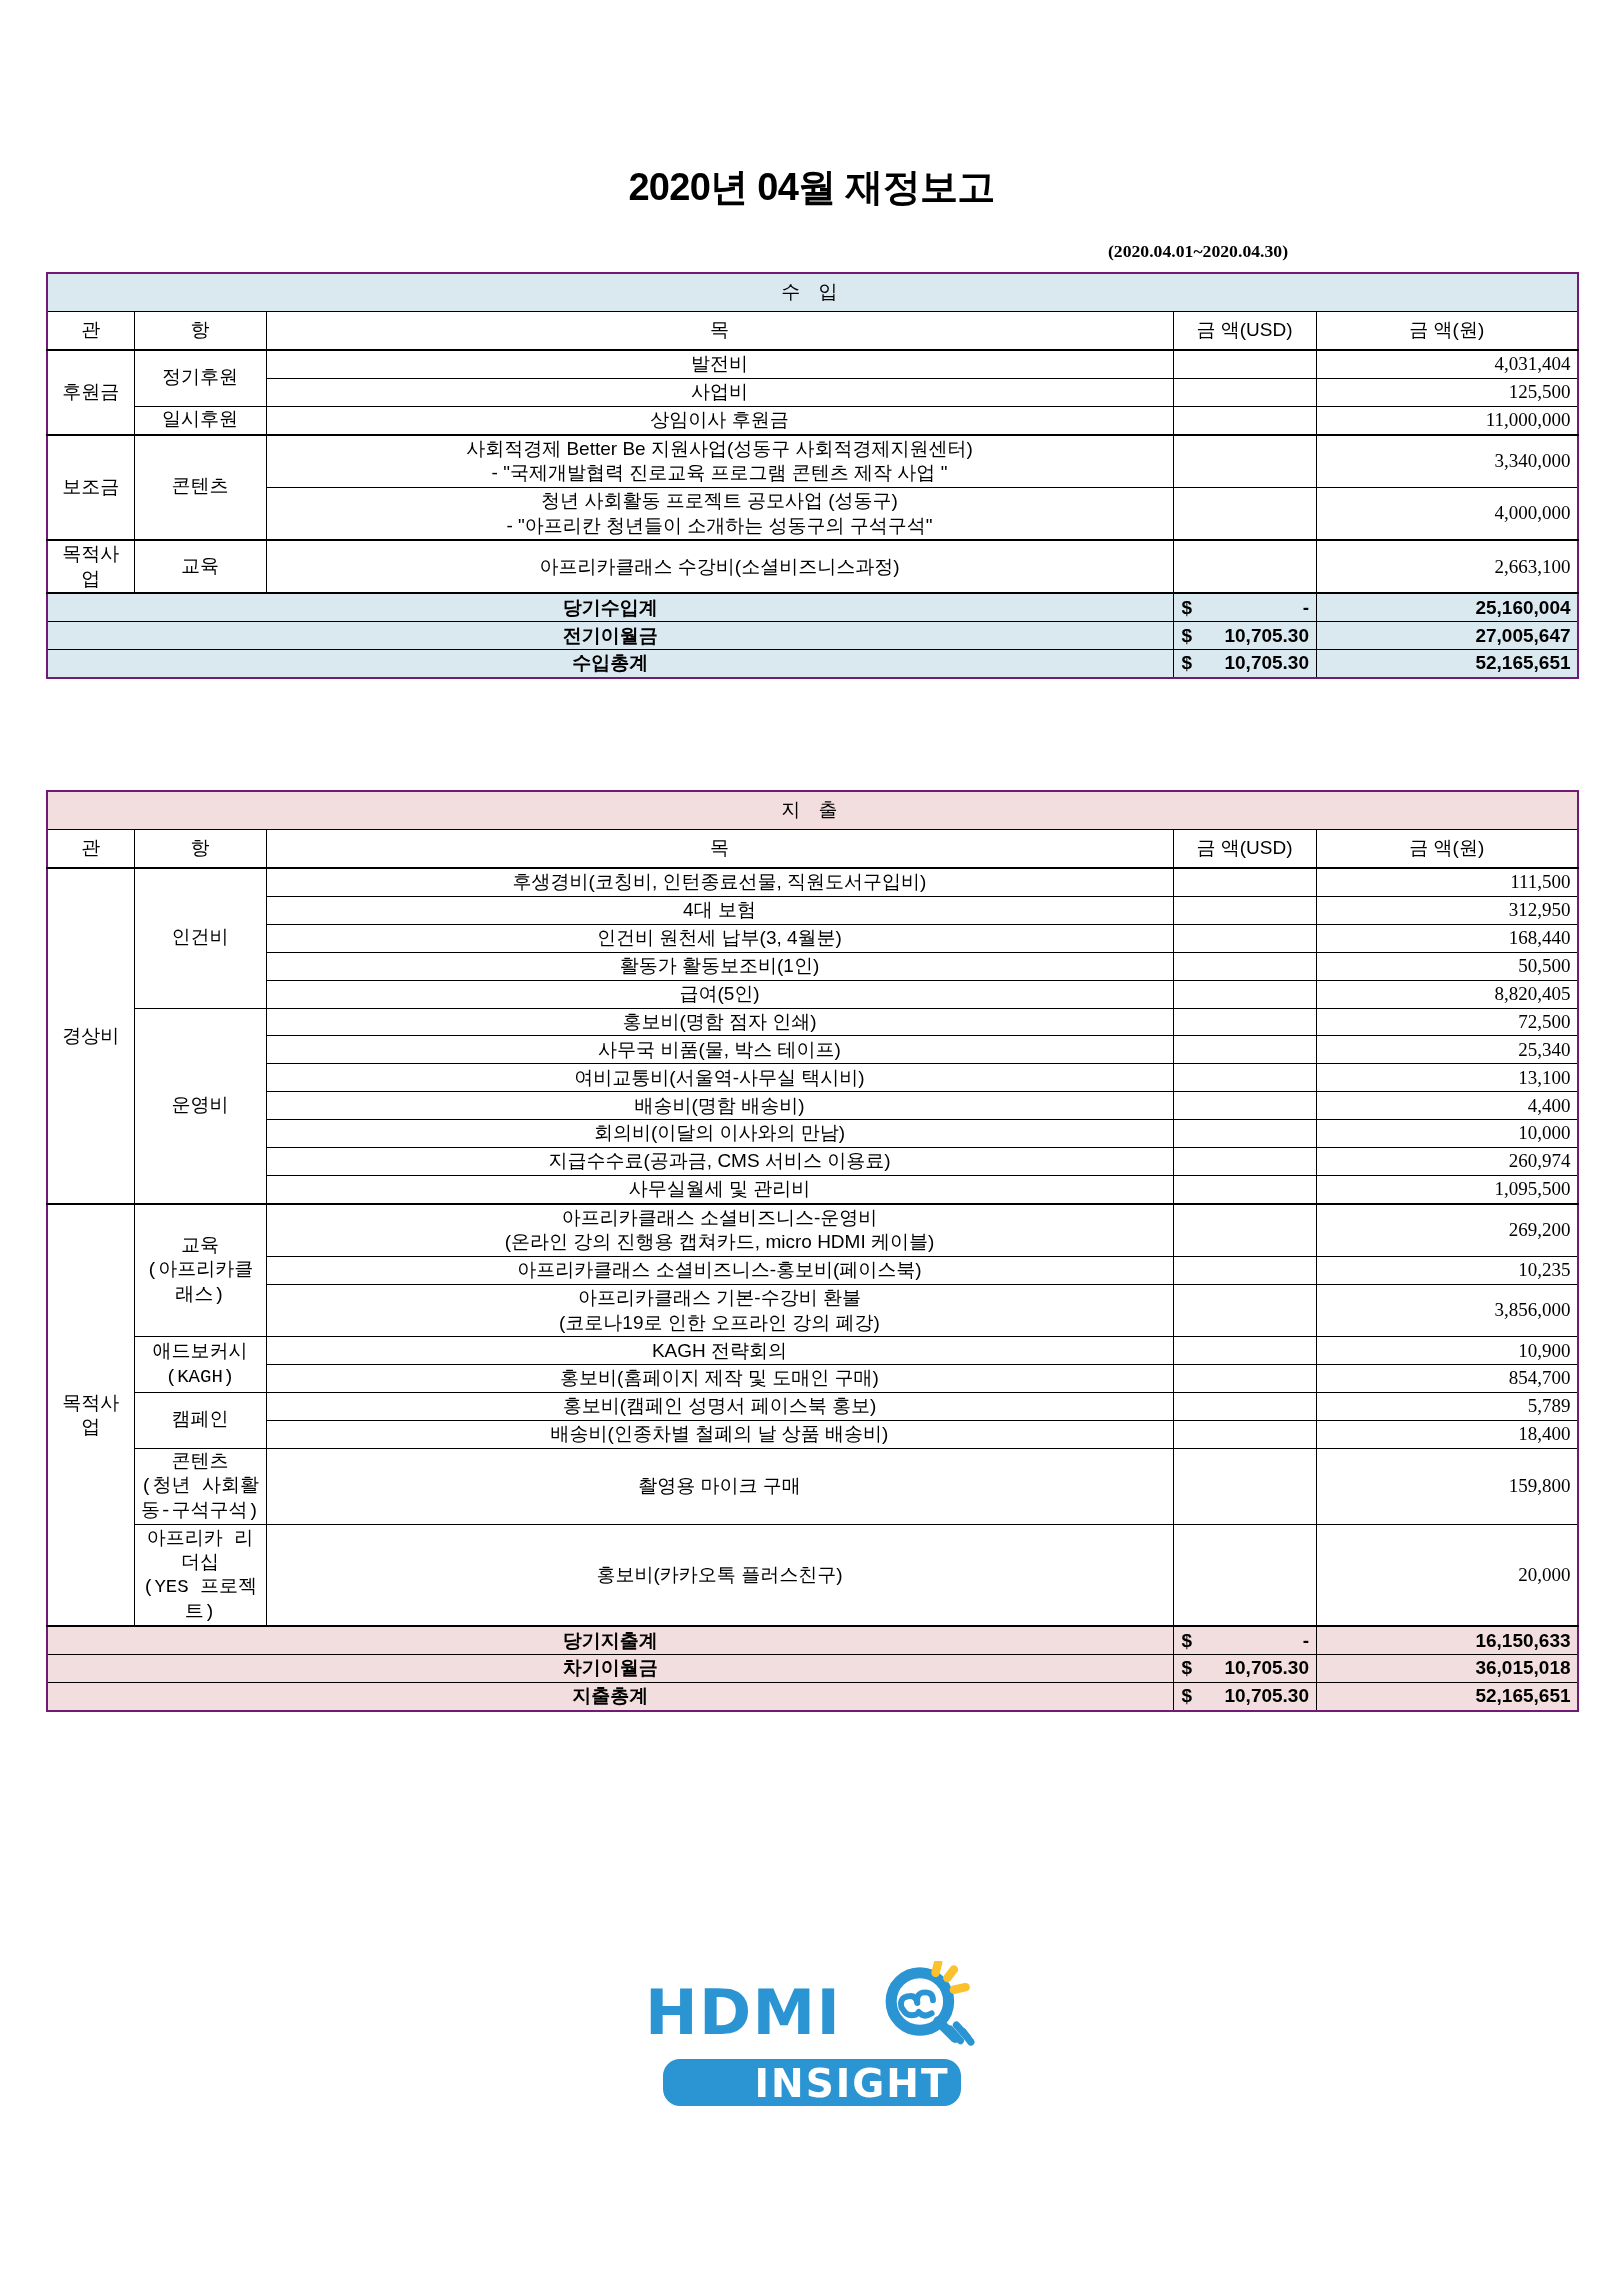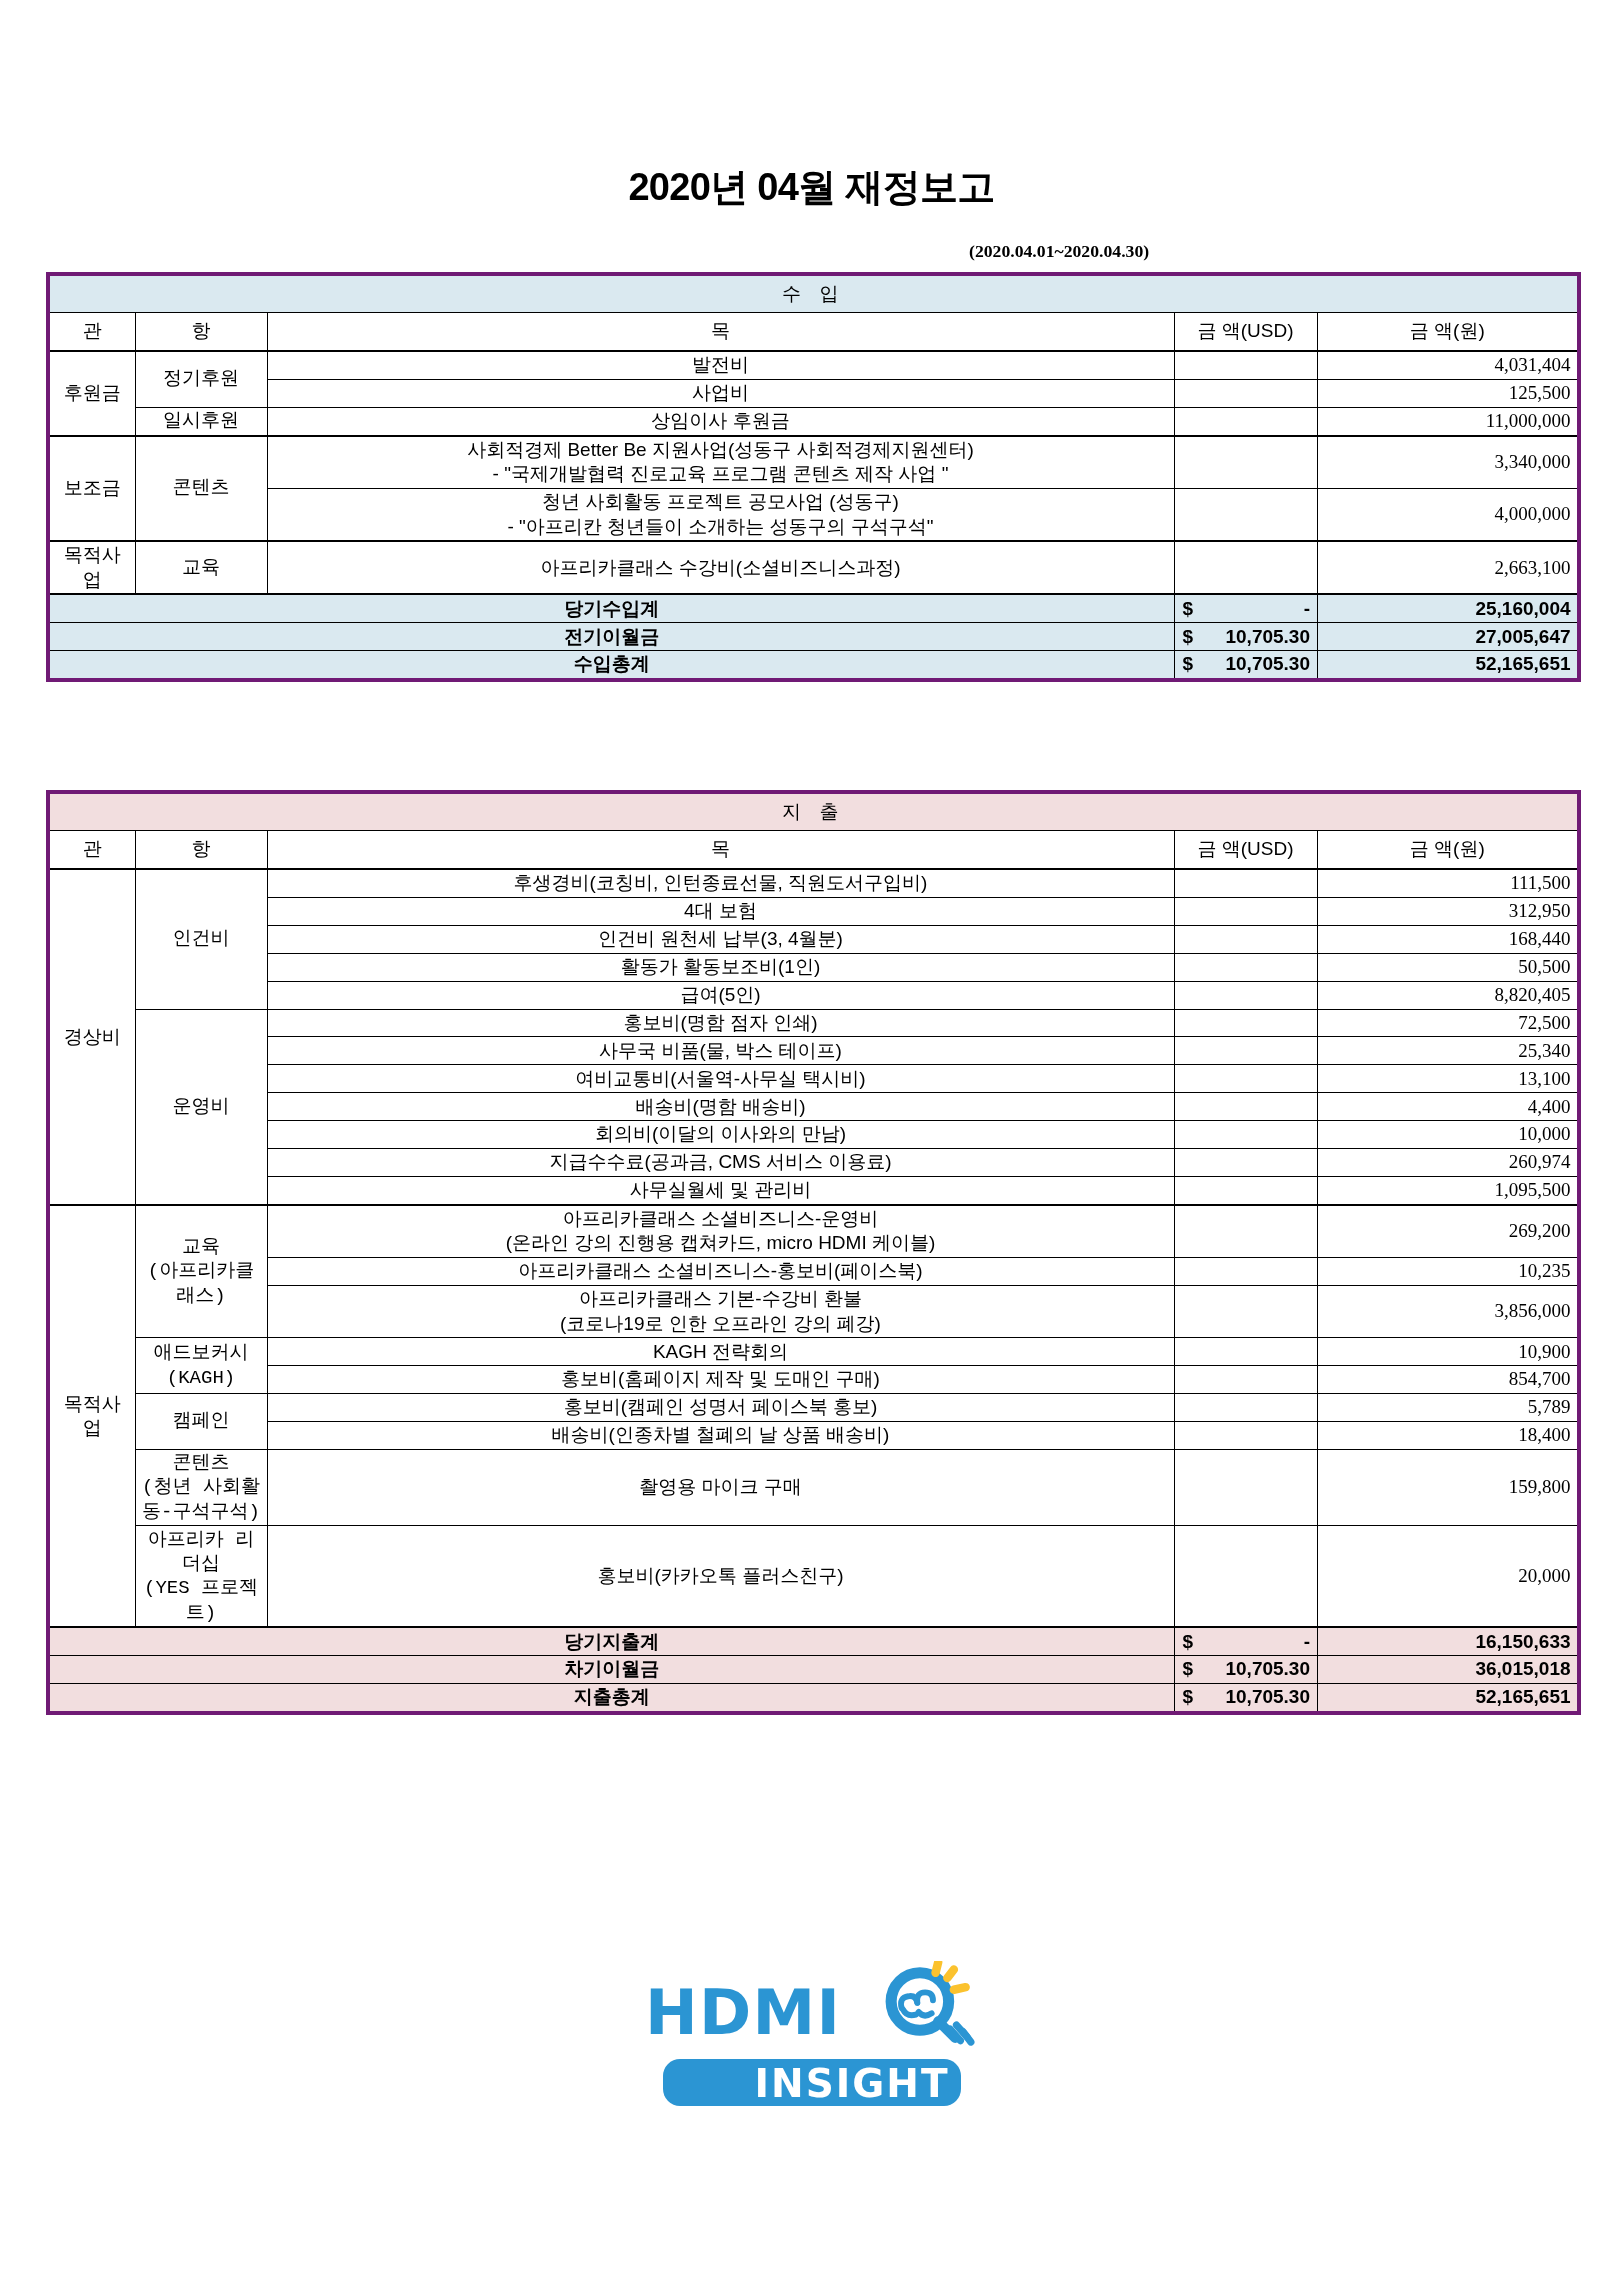--- a/index.html
+++ b/index.html
@@ -27,36 +27,36 @@
     text-align: center;
     font-size: 38px;
     font-weight: bold;
     letter-spacing: -0.7px;
   }
   .period {
     position: absolute;
     right: 196px;
     top: 241px;
     width: 458px;
-    text-align: left;
+    text-align: center;
     font-family: "Liberation Serif", "DejaVu Serif", serif;
     font-size: 17.7px;
     font-weight: bold;
   }
 
   
   .tbl-wrap { position: absolute; left: 46px; width: 1532px; }
   #income-table-wrap { top: 272px; }
   #expense-table-wrap { top: 790px; }
 
   table.fin {
     width: 1532px;
     border-collapse: collapse;
     table-layout: fixed;
-    border: 4px solid #701a75;
+    border: 2px solid #701a75;
   }
   table.fin td, table.fin th {
     border: 1.3px solid #000;
     padding: 1.3px 6.5px;
     font-size: 19px;
     font-weight: normal;
     vertical-align: middle;
     line-height: 1.28;
     background: #fff;
   }

